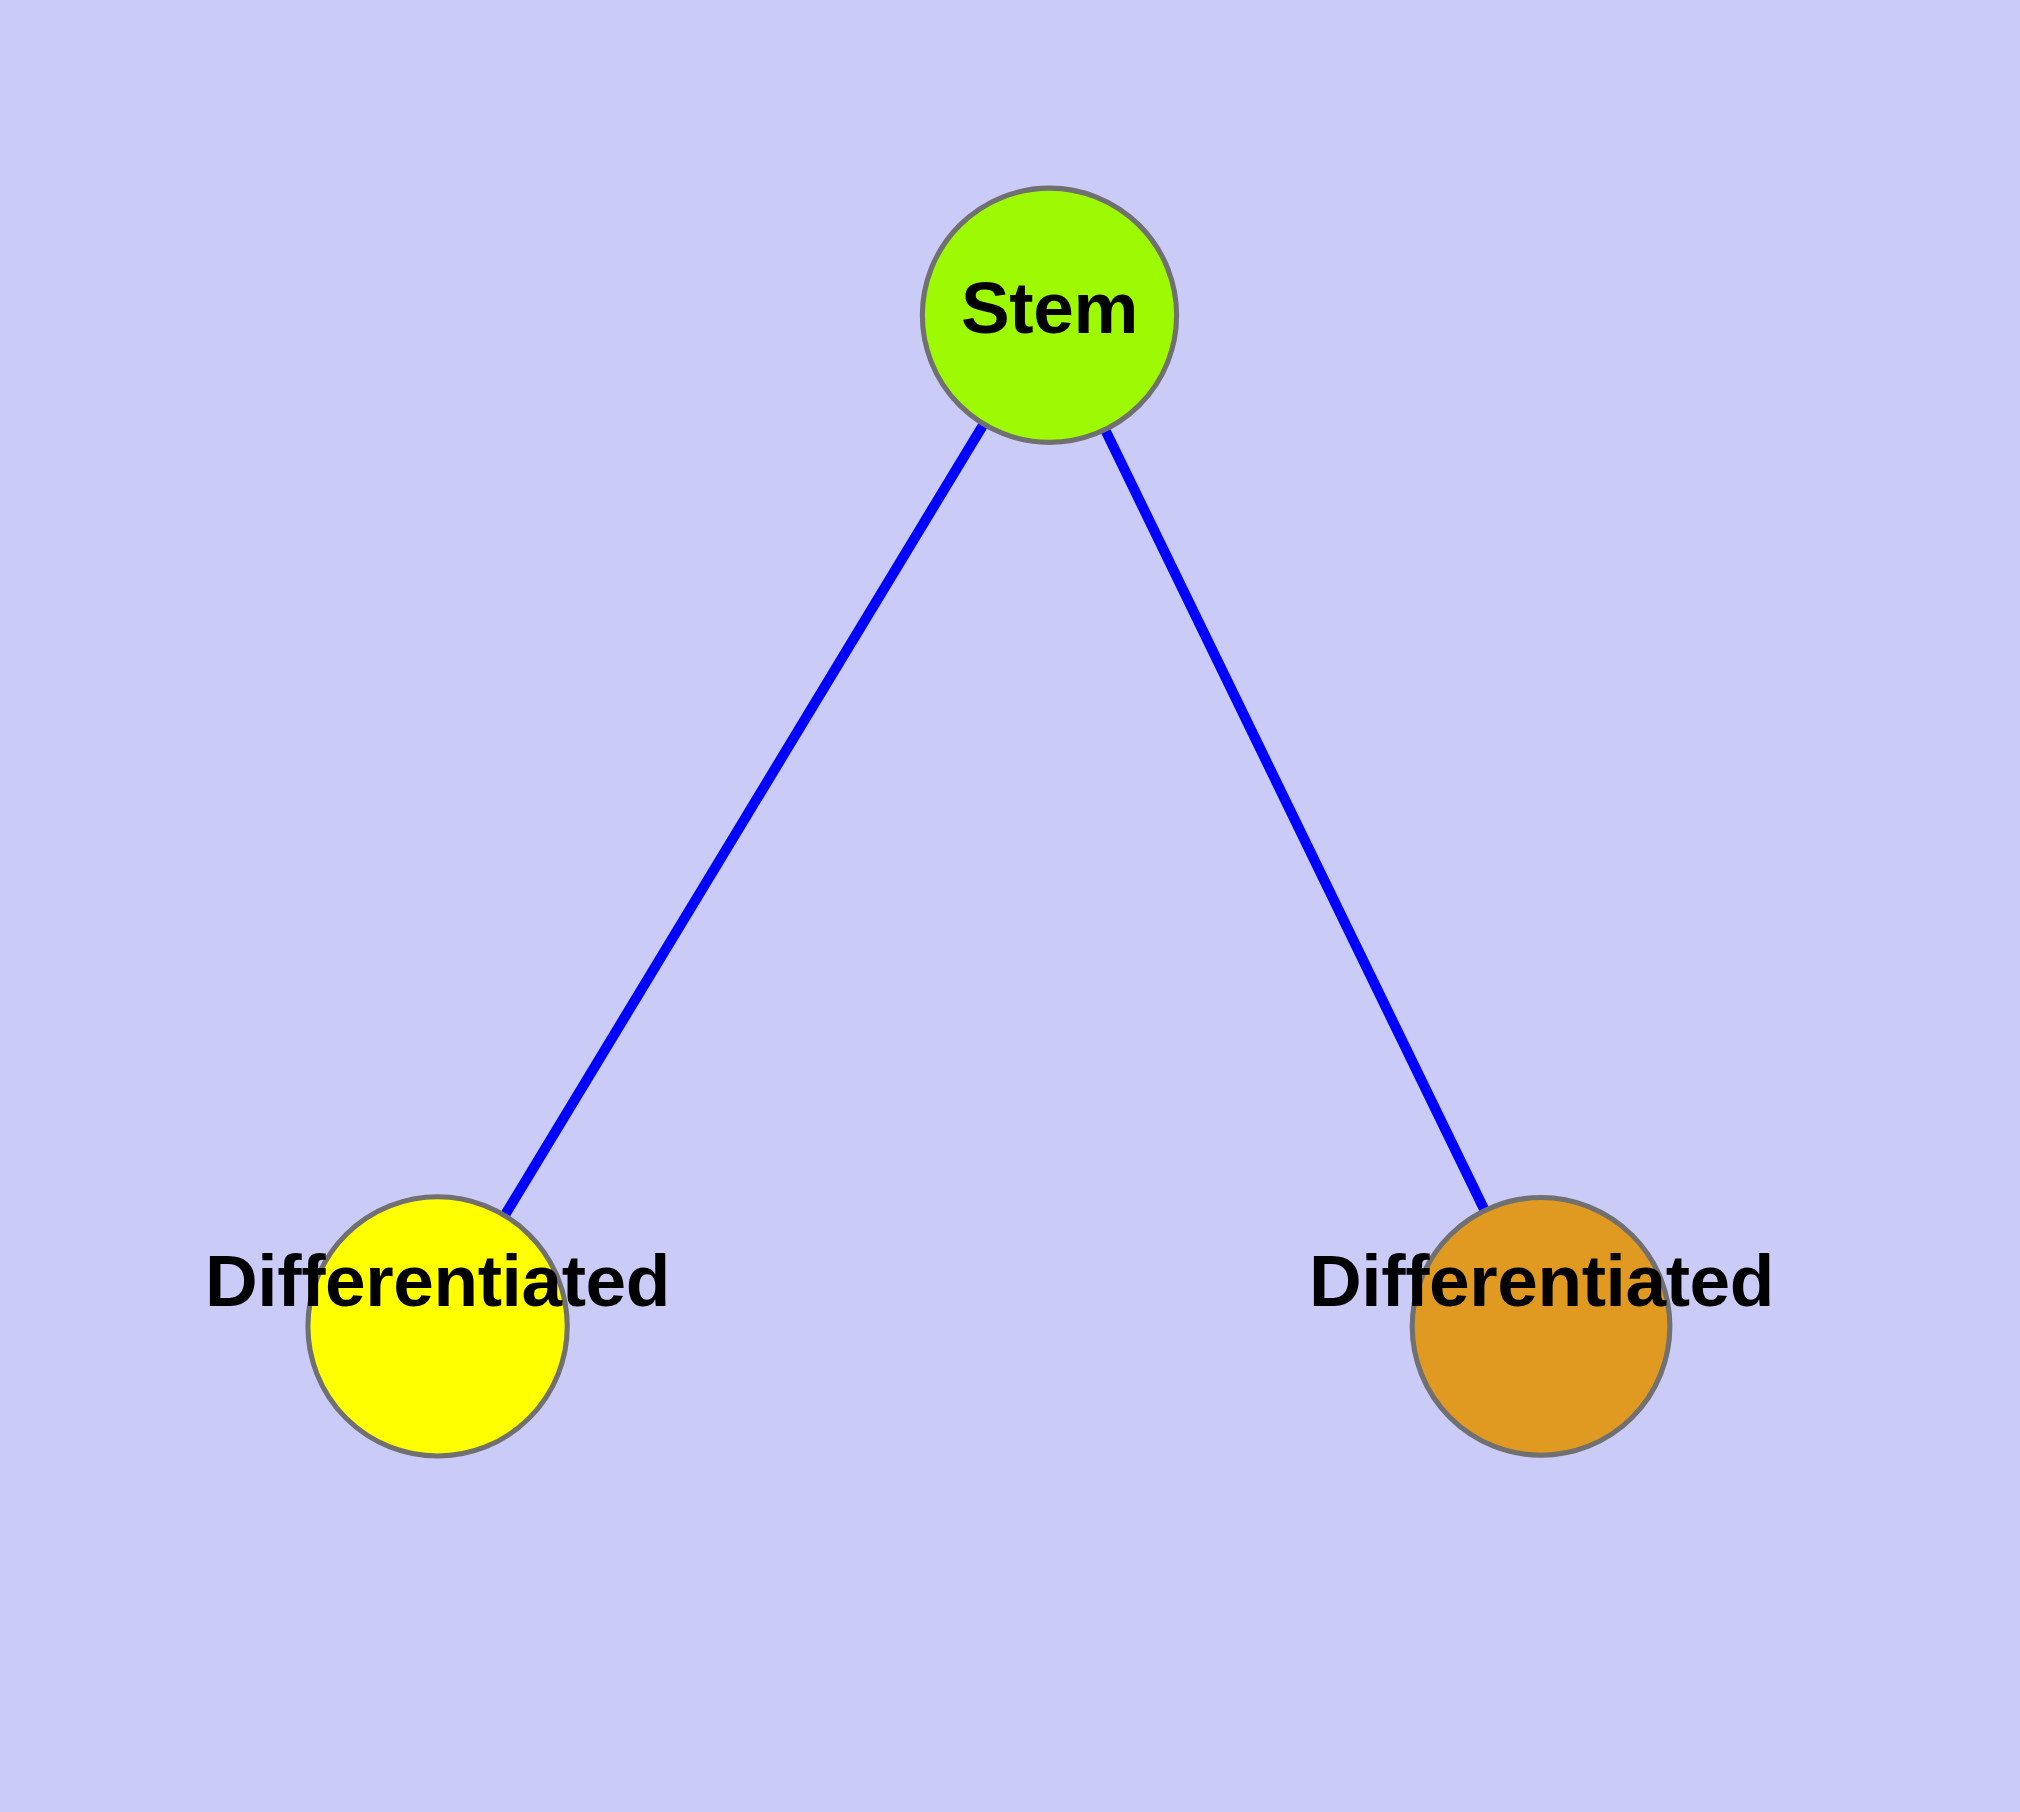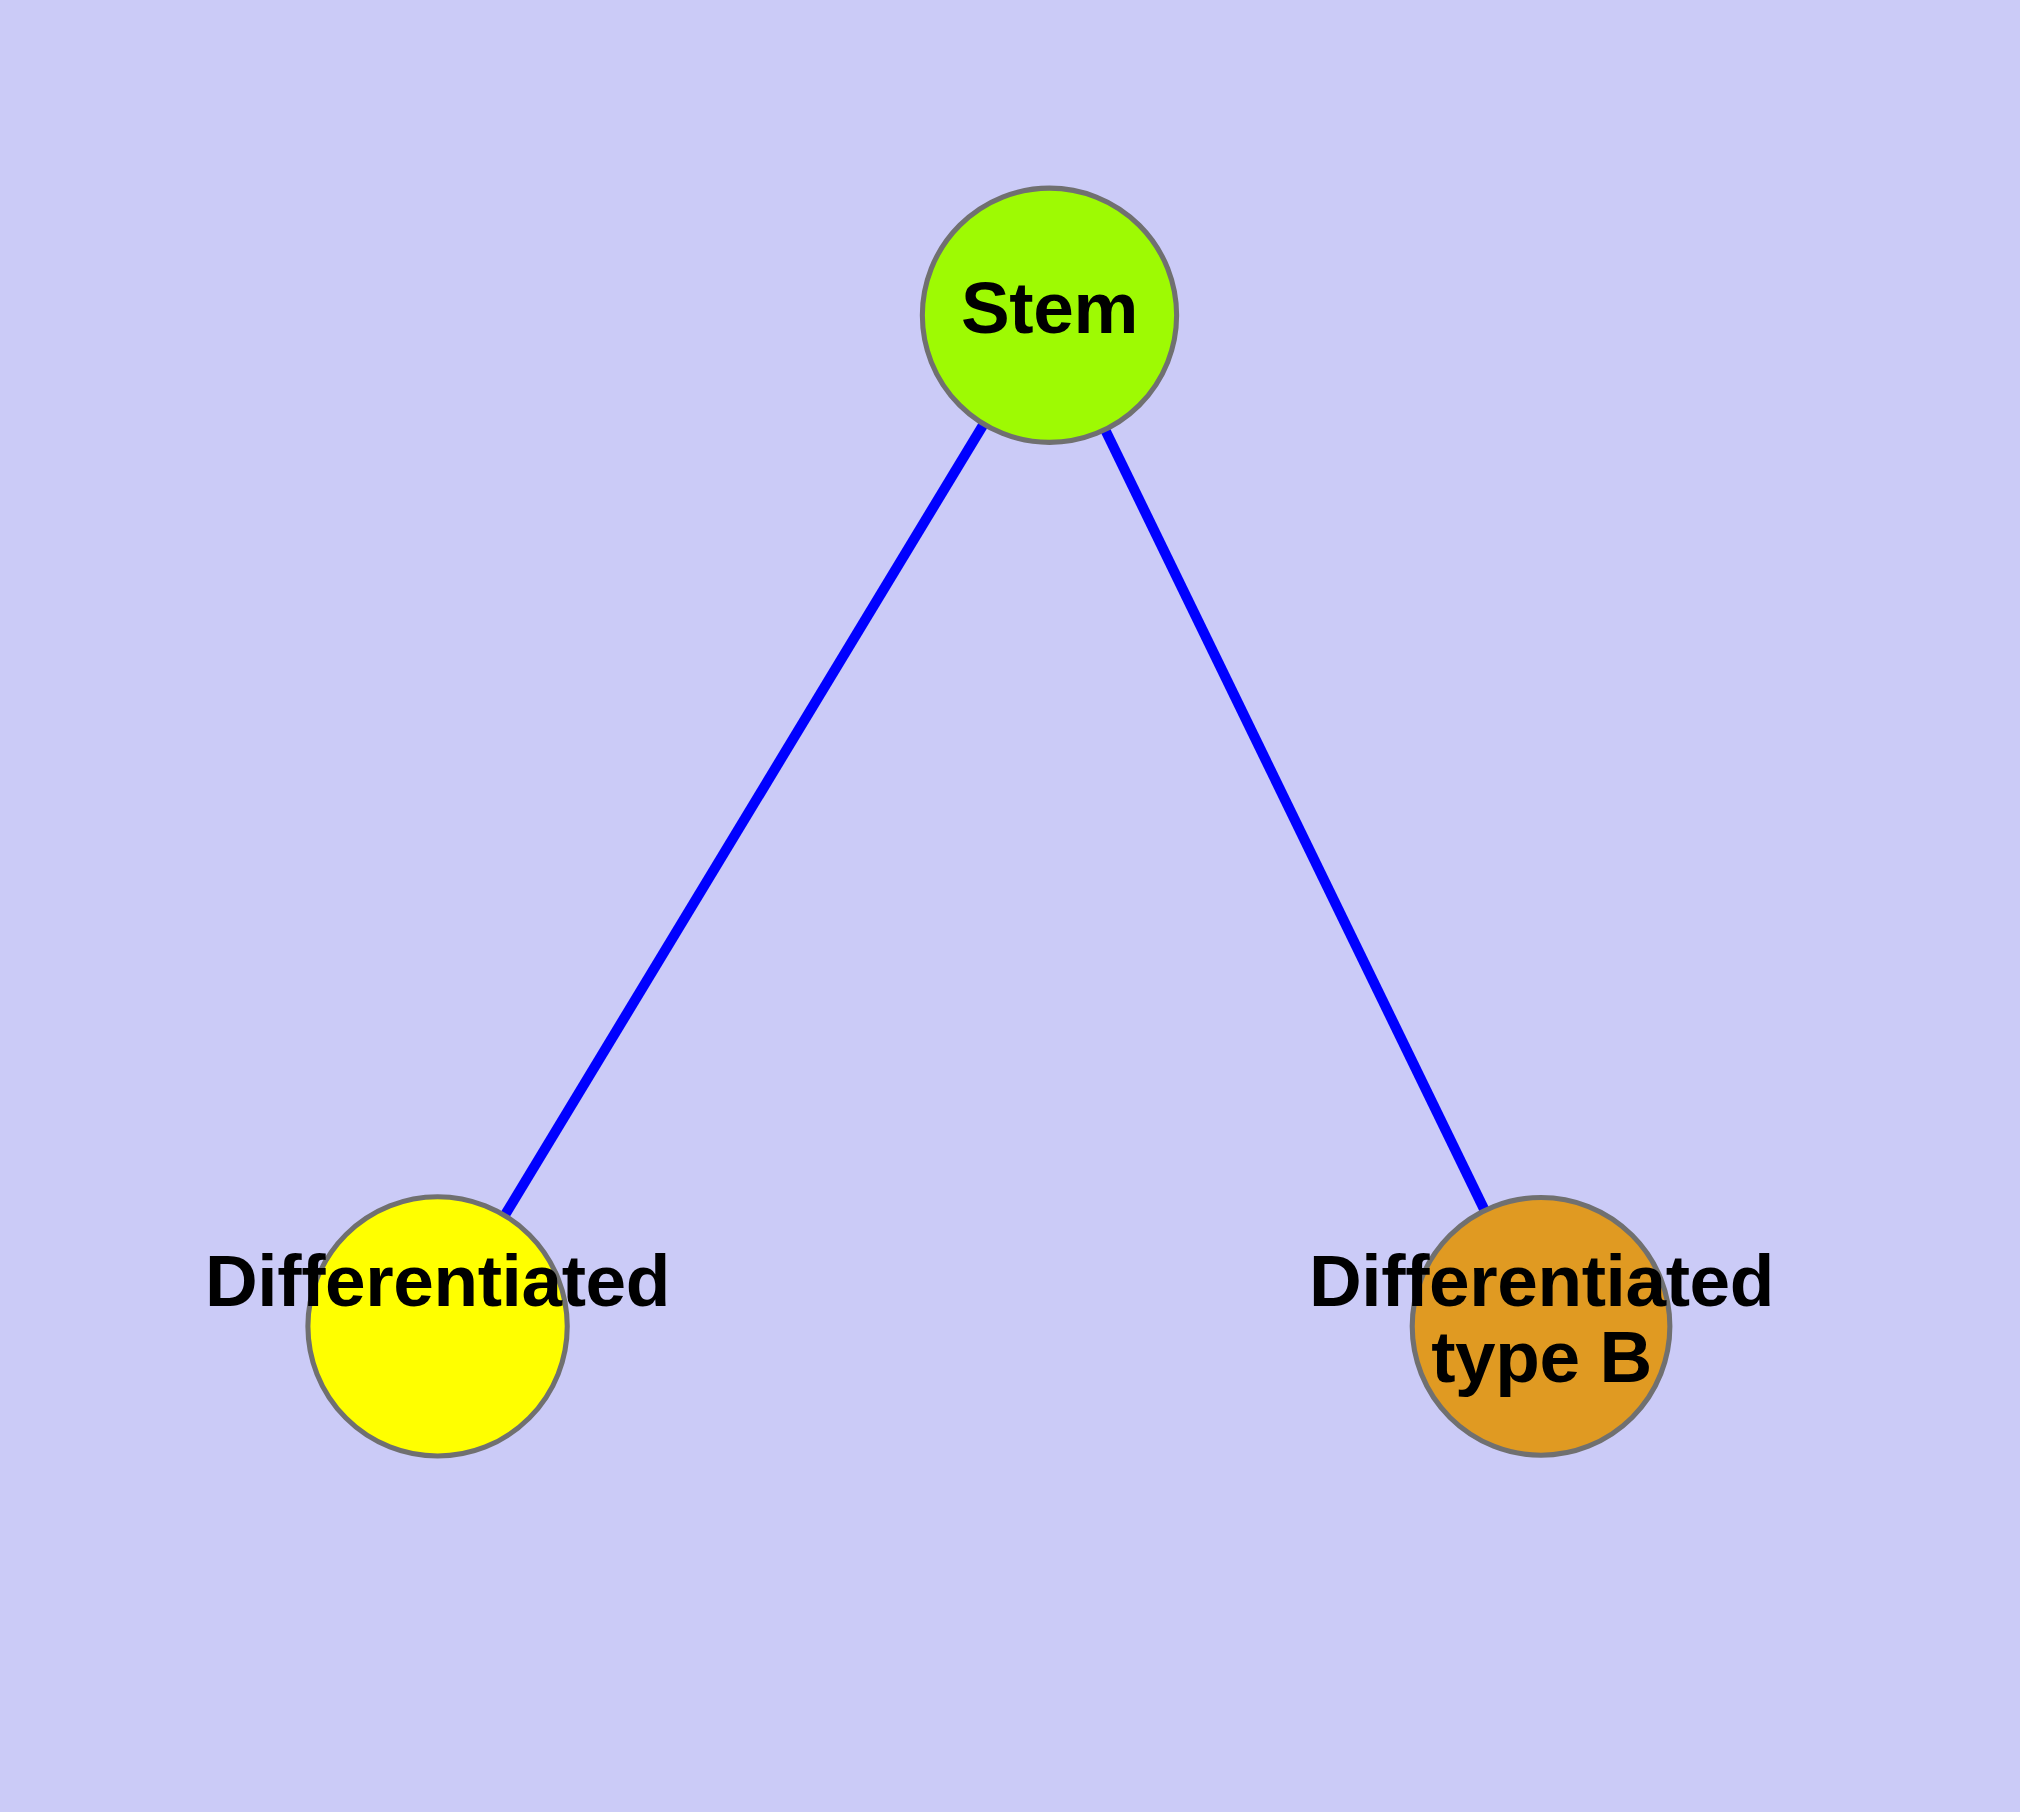--- a/index.html
+++ b/index.html
@@ -56,16 +56,16 @@
       <circle id="node-stem" cx="1238" cy="372" r="150" fill="#9EFA03" stroke="#707070" stroke-width="6"></circle>
       <circle id="node-diff-a" cx="516" cy="1565" r="153" fill="#FFFF00" stroke="#707070" stroke-width="6"></circle>
       <circle id="node-diff-b" cx="1818" cy="1565" r="152" fill="#E09A22" stroke="#707070" stroke-width="6"></circle>
     </g>
   </svg>
 
   <div class="node-label" id="label-stem" style="font-size: 73px; width: 1187px; left: 456px; top: 270px;"><span>Stem</span></div>
 
   <div class="node-label" id="label-diff-a" style="font-size: 73px; width: 1187px; left: -156px; top: 1243px;"><span>Differentiated</span><br></div>
 
-  <div class="node-label" id="label-diff-b" style="font-size: 73px; width: 1187px; left: 948px; top: 1243px;"><span>Differentiated</span><br><span>type B</span></div>
+  <div class="node-label" id="label-diff-b" style="font-size: 73px; width: 1187px; left: 948px; top: 1243px;"><span>Differentiated</span><br></div>
 
 </div>
 
 
 </body></html>

